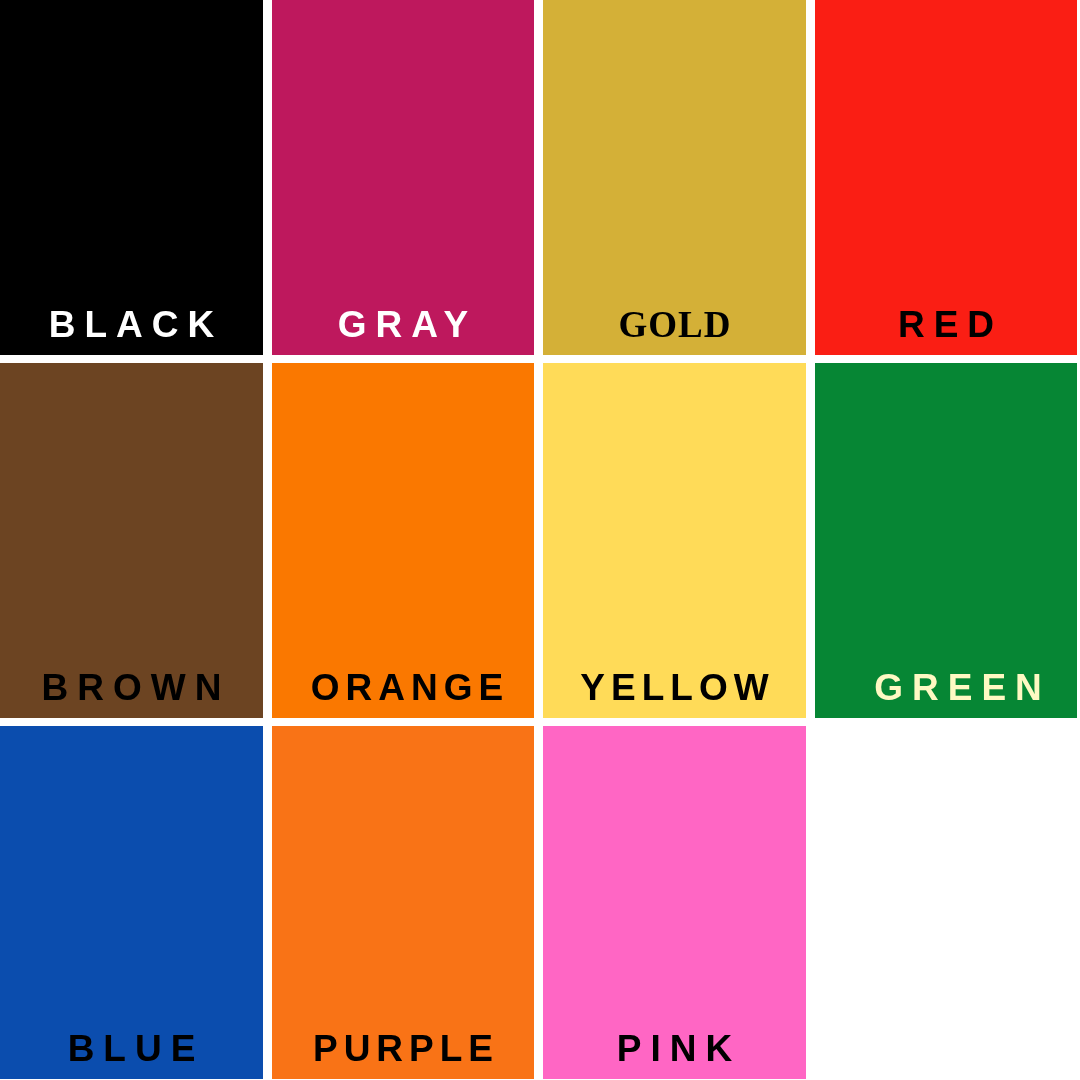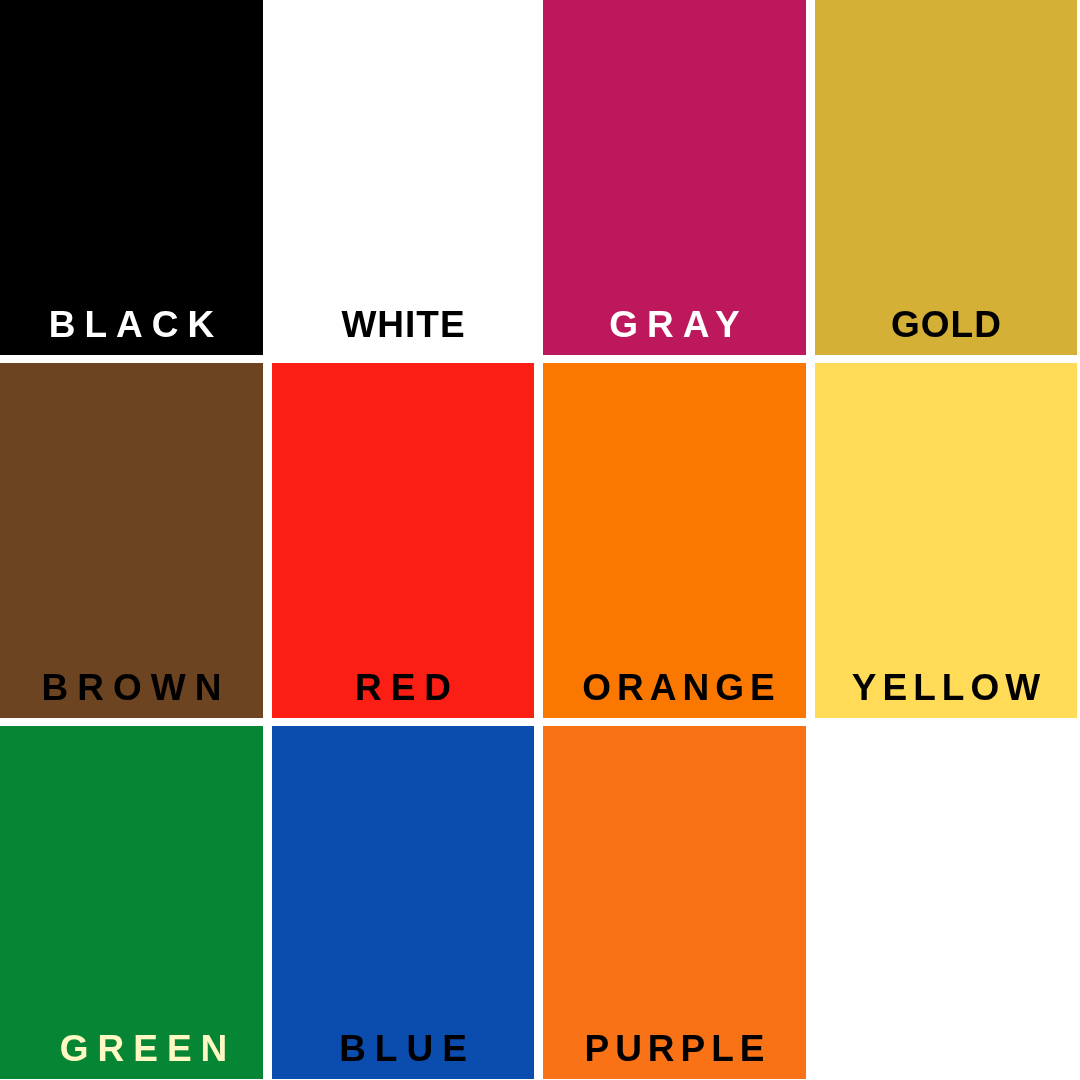--- a/index.html
+++ b/index.html
@@ -66,38 +66,35 @@
 </style>
 </head>
 <body style="background-color: rgb(255, 255, 255);">
 
 <div class="swatch-grid">
 
   <div class="swatch" style="background-color: rgb(0, 0, 0);">
     <span class="swatch-label label-light" style="color: rgb(255, 255, 255);">BLACK</span>
   </div>
 
-  <div class="swatch" style="background-color: rgb(255, 255, 255);">
-    <span class="swatch-label label-dark tracking-tight" style="color: rgb(0, 0, 0);">WHITE</span>
-  </div>
 
   <div class="swatch" style="background-color: #be185d;">
     <span class="swatch-label label-light" style="color: rgb(255, 255, 255);">GRAY</span>
   </div>
 
   <div class="swatch" style="background-color: rgb(212, 176, 55);">
-    <span class="swatch-label label-dark tracking-tight" style="color: rgb(0, 0, 0);">GOLD</span>
+    <span class="swatch-label label-dark tracking-tight" style="color: rgb(0, 0, 0); font-family: Liberation Serif, serif;">GOLD</span>
+  </div>
+
+  <div class="swatch" style="background-color: rgb(250, 30, 20);">
+    <span class="swatch-label label-dark" style="color: rgb(0, 0, 0);">RED</span>
   </div>
 
   <div class="swatch" style="background-color: rgb(108, 68, 34);">
     <span class="swatch-label label-dark" style="color: rgb(0, 0, 0);">BROWN</span>
-  </div>
-
-  <div class="swatch" style="background-color: rgb(250, 30, 20);">
-    <span class="swatch-label label-dark" style="color: rgb(0, 0, 0);">RED</span>
   </div>
 
   <div class="swatch" style="background-color: rgb(250, 120, 0);">
     <span class="swatch-label label-dark tracking-normal" style="color: rgb(0, 0, 0); padding-left: 8px;">ORANGE</span>
   </div>
 
   <div class="swatch" style="background-color: rgb(255, 219, 88);">
     <span class="swatch-label label-dark tracking-normal" style="color: rgb(0, 0, 0);">YELLOW</span>
   </div>
 
@@ -106,14 +103,17 @@
   </div>
 
   <div class="swatch" style="background-color: rgb(11, 77, 174);">
     <span class="swatch-label label-dark" style="color: rgb(0, 0, 0);">BLUE</span>
   </div>
 
   <div class="swatch" style="background-color: #f97316;">
     <span class="swatch-label label-dark tracking-normal" style="color: rgb(0, 0, 0);">PURPLE</span>
   </div>
 
+  <div class="swatch" style="background-color: rgb(255, 102, 196);">
+    <span class="swatch-label label-dark" style="color: rgb(0, 0, 0);">PINK</span>
+  </div>
 
 </div>
 
 </body></html>

